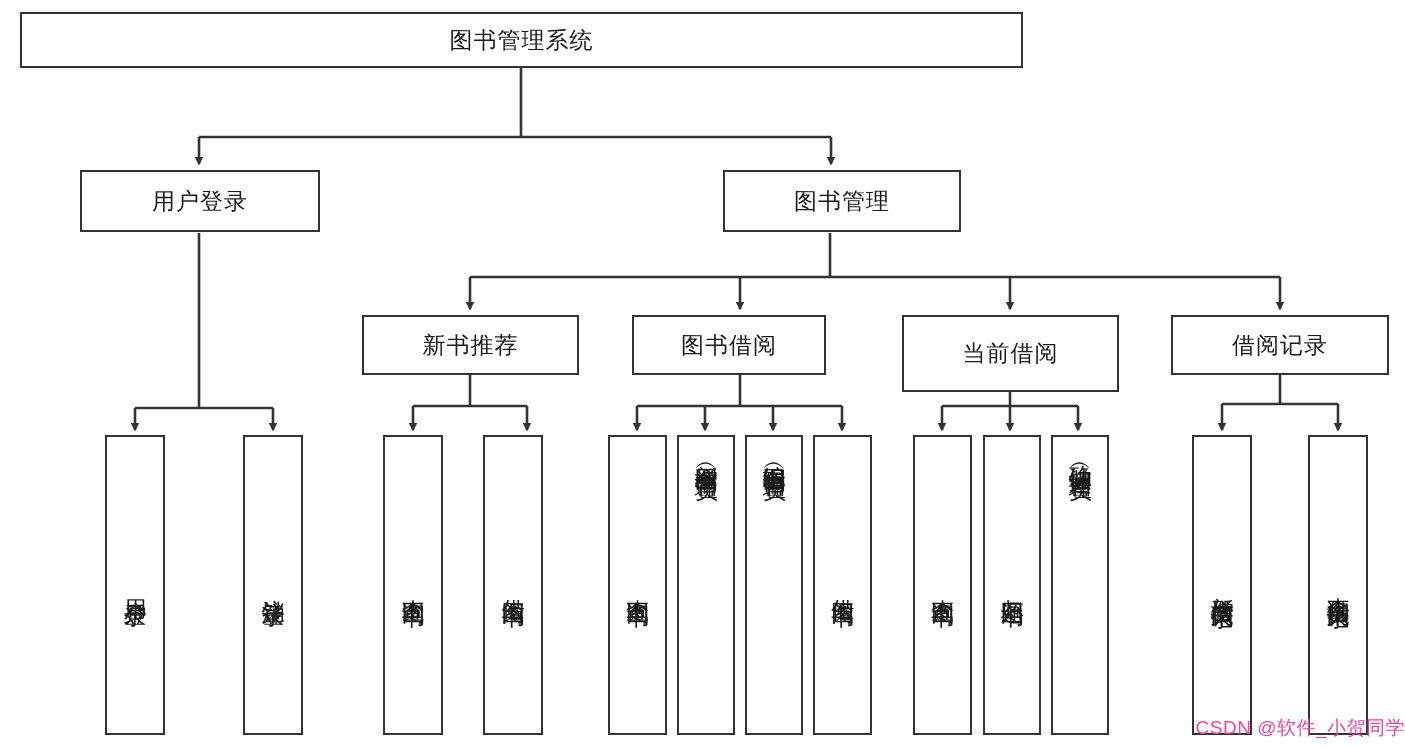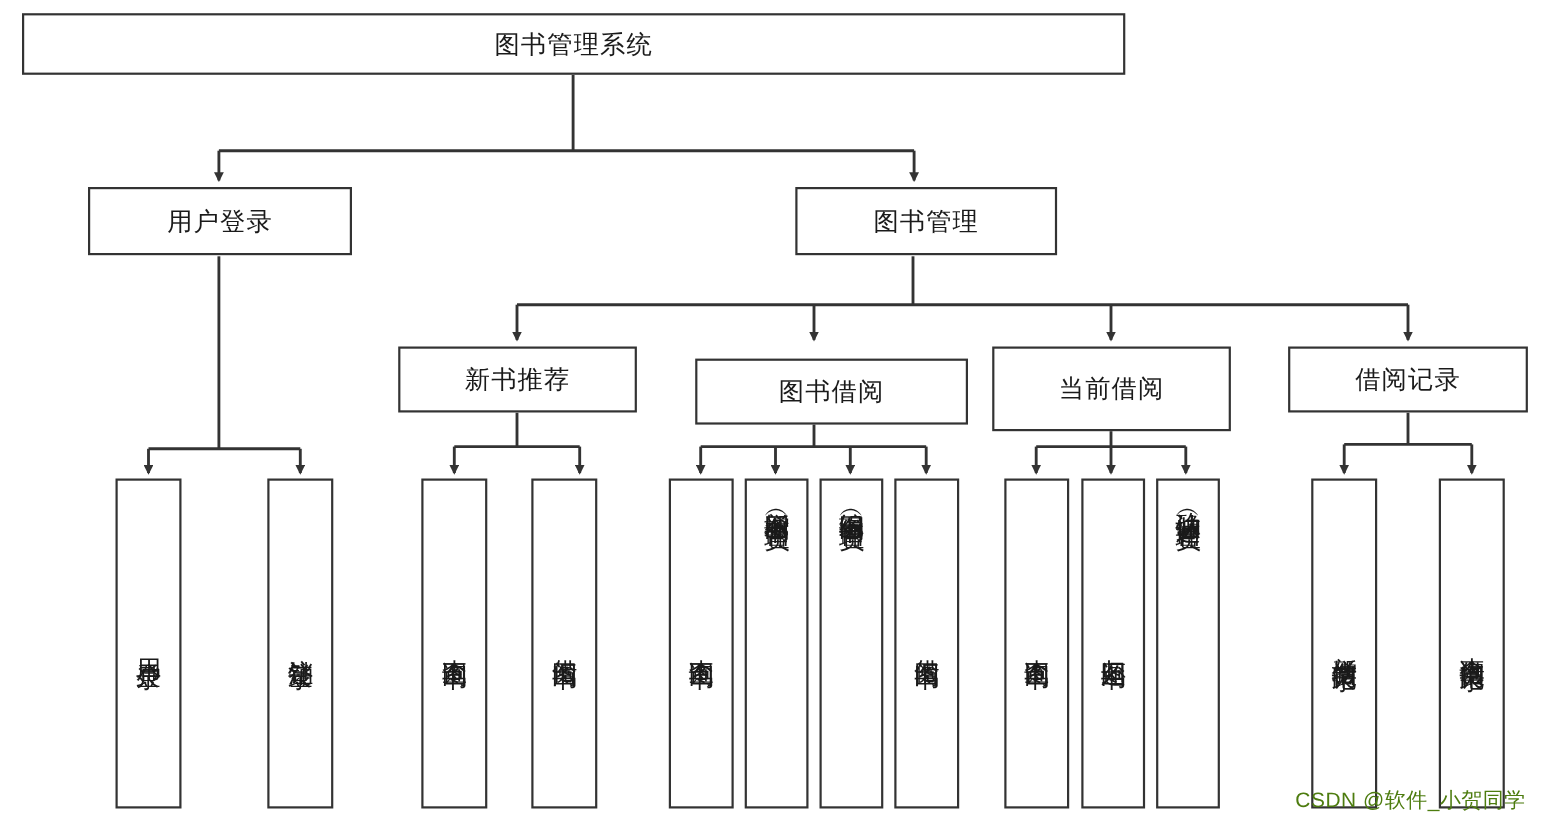--- a/index.html
+++ b/index.html
@@ -56,24 +56,24 @@
   }
   .node.vertical.top-aligned {
     justify-content: flex-start;
     padding-top: 10px;
   }
   .node-label {
     display: block;
   }
   #watermark {
     position: absolute;
-    right: 18px;
+    right: 0;
     bottom: 6px;
     font-size: 19px;
-    color: #4d7c0f;
+    color: #ec4899;
     letter-spacing: 0.5px;
     z-index: 5;
     white-space: nowrap;
   }
 </style>
 </head>
 <body>
 
 <div id="diagram-root">
 
@@ -134,21 +134,21 @@
   <div class="node horizontal" style="left:80px; top:170px; width:240px; height:62px;">
     <span class="node-label">用户登录</span>
   </div>
   <div class="node horizontal" style="left:711px; top:170px; width:238px; height:62px;margin-left:12px;">
     <span class="node-label">图书管理</span>
   </div>
 
   <div class="node horizontal" style="left:362px; top:315px; width:217px; height:60px;">
     <span class="node-label">新书推荐</span>
   </div>
-  <div class="node horizontal" style="left:632px; top:315px; width:248px; height:60px;margin-top:11px;">
+  <div class="node horizontal" style="left:632px; top:315px; width:194px; height:60px;">
     <span class="node-label">图书借阅</span>
   </div>
   <div class="node horizontal" style="left:902px; top:315px; width:217px; height:77px;">
     <span class="node-label">当前借阅</span>
   </div>
   <div class="node horizontal" style="left:1171px; top:315px; width:218px; height:60px;align-items:center;">
     <span class="node-label">借阅记录</span>
   </div>
 
   <div class="node vertical" style="left:105px; top:435px; width:60px; height:300px;">

